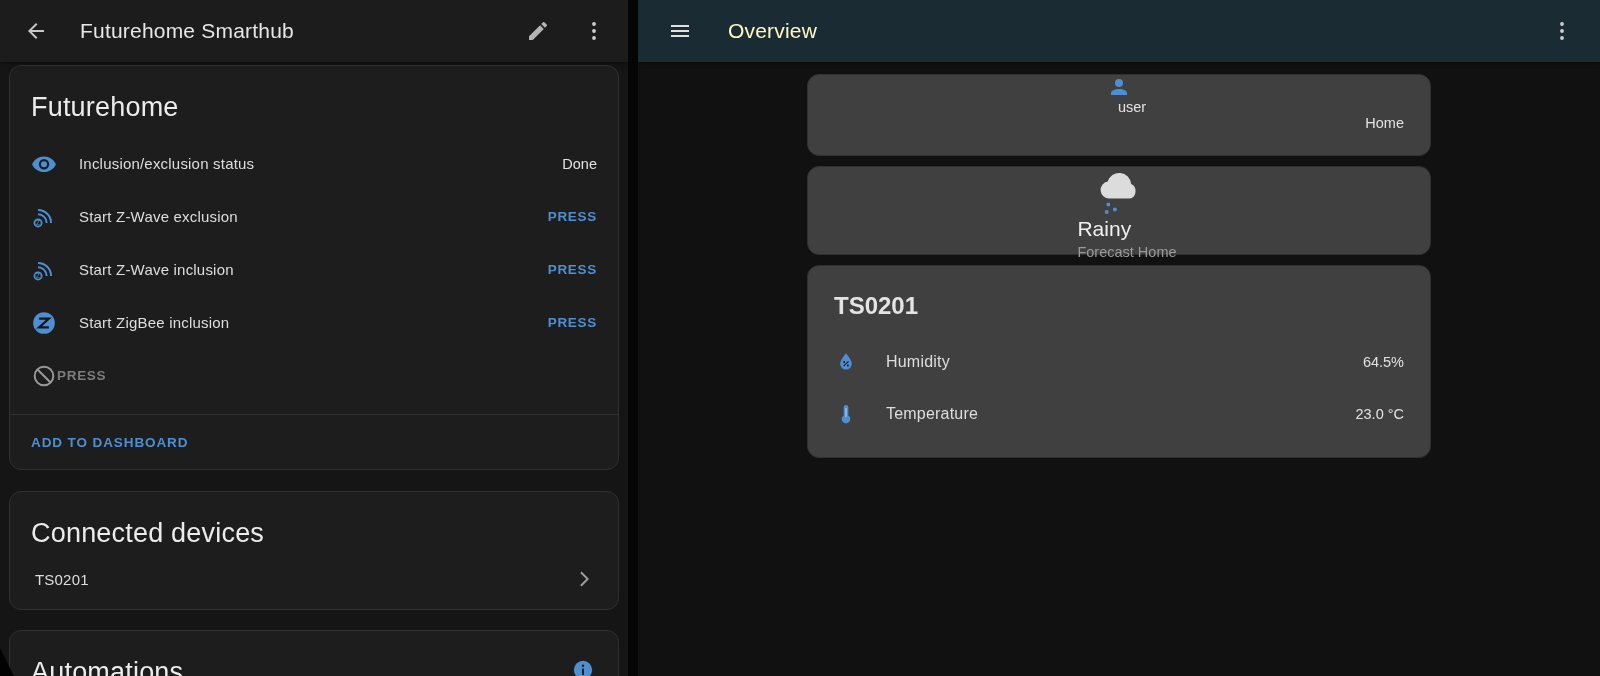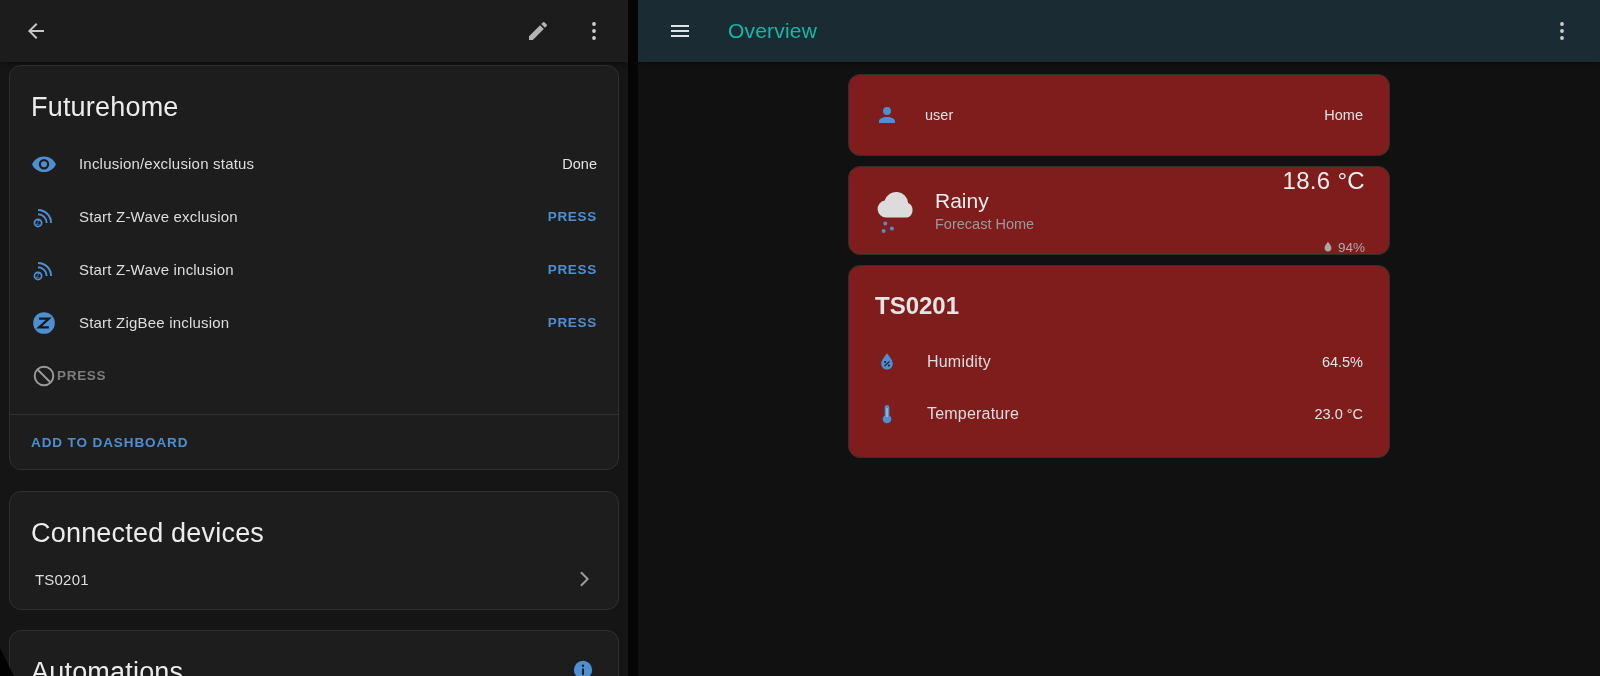--- a/index.html
+++ b/index.html
@@ -55,26 +55,26 @@
   .automations-card { margin-top:20px; }
   .automations-card .title-row { display:flex; align-items:flex-start; justify-content:space-between; padding-right:24px; }
   .info-icon { width:22px; height:22px; margin-top:28px; flex:none; }
 
   
   .right-panel { flex:1; height:676px; background:#111112; overflow:hidden; }
   .rp-header {
     height:62px; background:#1b2b33; display:flex; align-items:center;
     padding:0 24px 0 28px; box-shadow:0 1px 4px rgba(0,0,0,.5);
   }
-  .rp-header h1 { font-size:21px; font-weight:400; color:#14b8a6; margin-left:34px; letter-spacing:.2px; }
+  .rp-header h1 { font-size:21px; font-weight:400; color:#fef9c3; margin-left:34px; letter-spacing:.2px; }
   .rp-header .spacer { flex:1; }
 
   .rp-content { padding-top:12px; display:flex; flex-direction:column; align-items:center; gap:10px; }
   .rcard {
-    width:542px; background:#7f1d1d; border:1px solid #303032; border-radius:12px;
+    width:624px; background:#404040; border:1px solid #303032; border-radius:12px;flex-direction:column;
   }
 
   .user-card { height:82px; display:flex; align-items:center; padding:0 26px; }
   .user-card .uicon { width:24px; height:24px; flex:none; }
   .user-name { margin-left:26px; font-size:14.5px; color:#e2e2e2; }
   .user-loc { margin-left:auto; font-size:14.5px; color:#e2e2e2; }
 
   .weather-card { height:89px; display:flex; align-items:center; padding:0 24px; cursor:pointer; }
   .wicon { width:46px; height:50px; flex:none; }
   .wmain { margin-left:16px; display:flex; flex-direction:column; }
@@ -100,20 +100,21 @@
 <body>
 
 <div class="left-panel">
 
   <header class="lp-header">
     <span class="icon-btn">
       <svg viewBox="0 0 24 24">
           <path fill="#c8c8c8" d="M20 11H7.8l5.6-5.6L12 4l-8 8 8 8 1.4-1.4L7.8 13H20v-2z"></path>
         </svg>
     </span>
+    <h1>Futurehome Smarthub</h1>
     <span class="spacer"></span>
     <span class="icon-btn edit">
       <svg viewBox="0 0 24 24">
           <path fill="#b4b4b4" d="M3 17.2V21h3.8L17.8 9.9l-3.7-3.7L3 17.2zM20.7 7a1 1 0 0 0 0-1.4l-2.3-2.3a1 1 0 0 0-1.4 0l-1.8 1.8 3.7 3.7L20.7 7z"></path>
         </svg>
     </span>
     <span class="icon-btn">
       <svg viewBox="0 0 24 24" fill="#cfcfcf">
           <circle cx="12" cy="5" r="1.9"></circle>
           <circle cx="12" cy="12" r="1.9"></circle>

